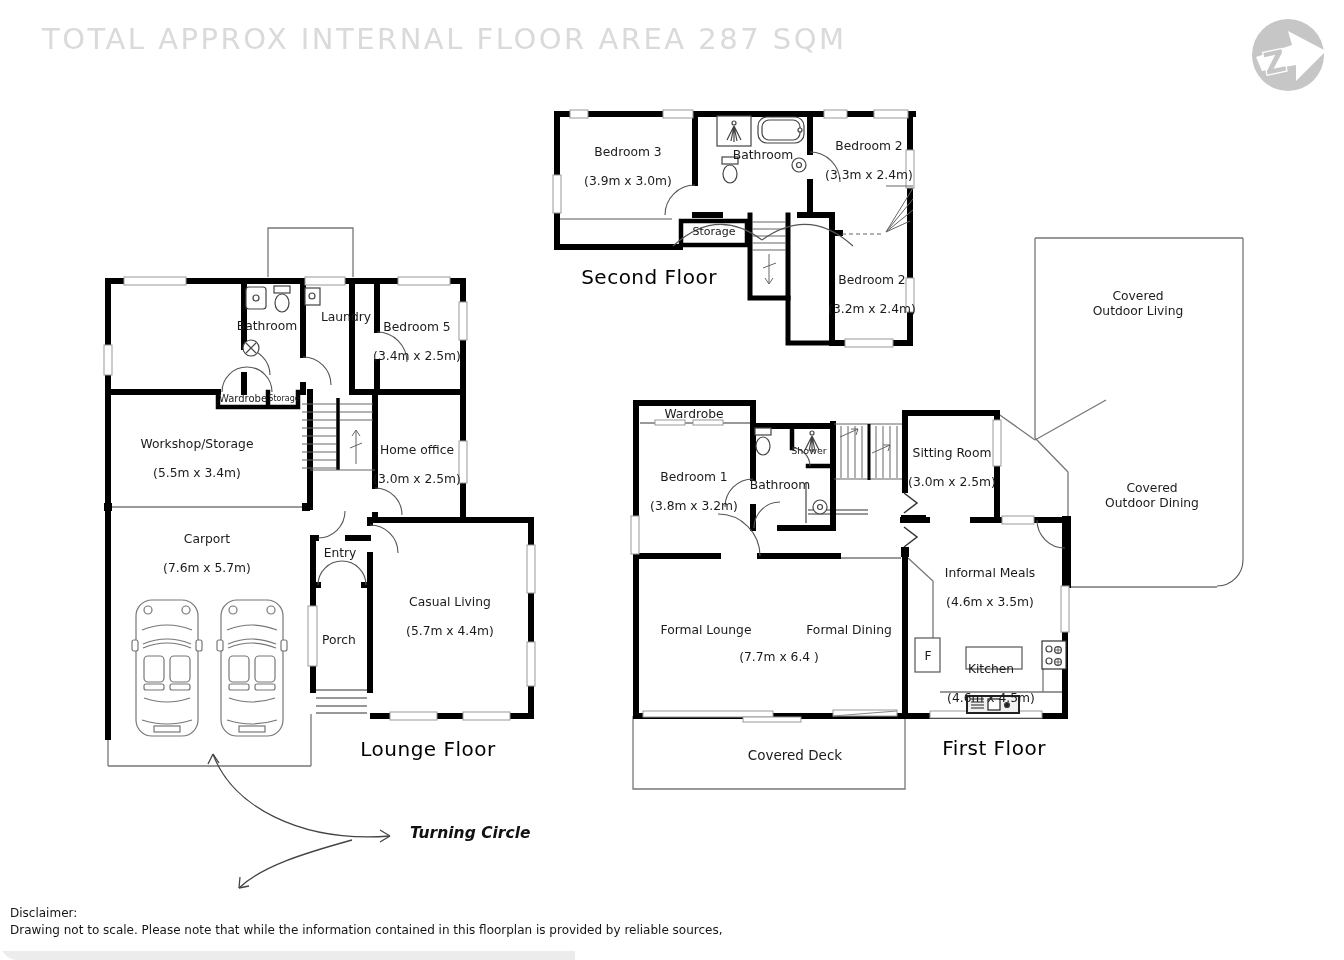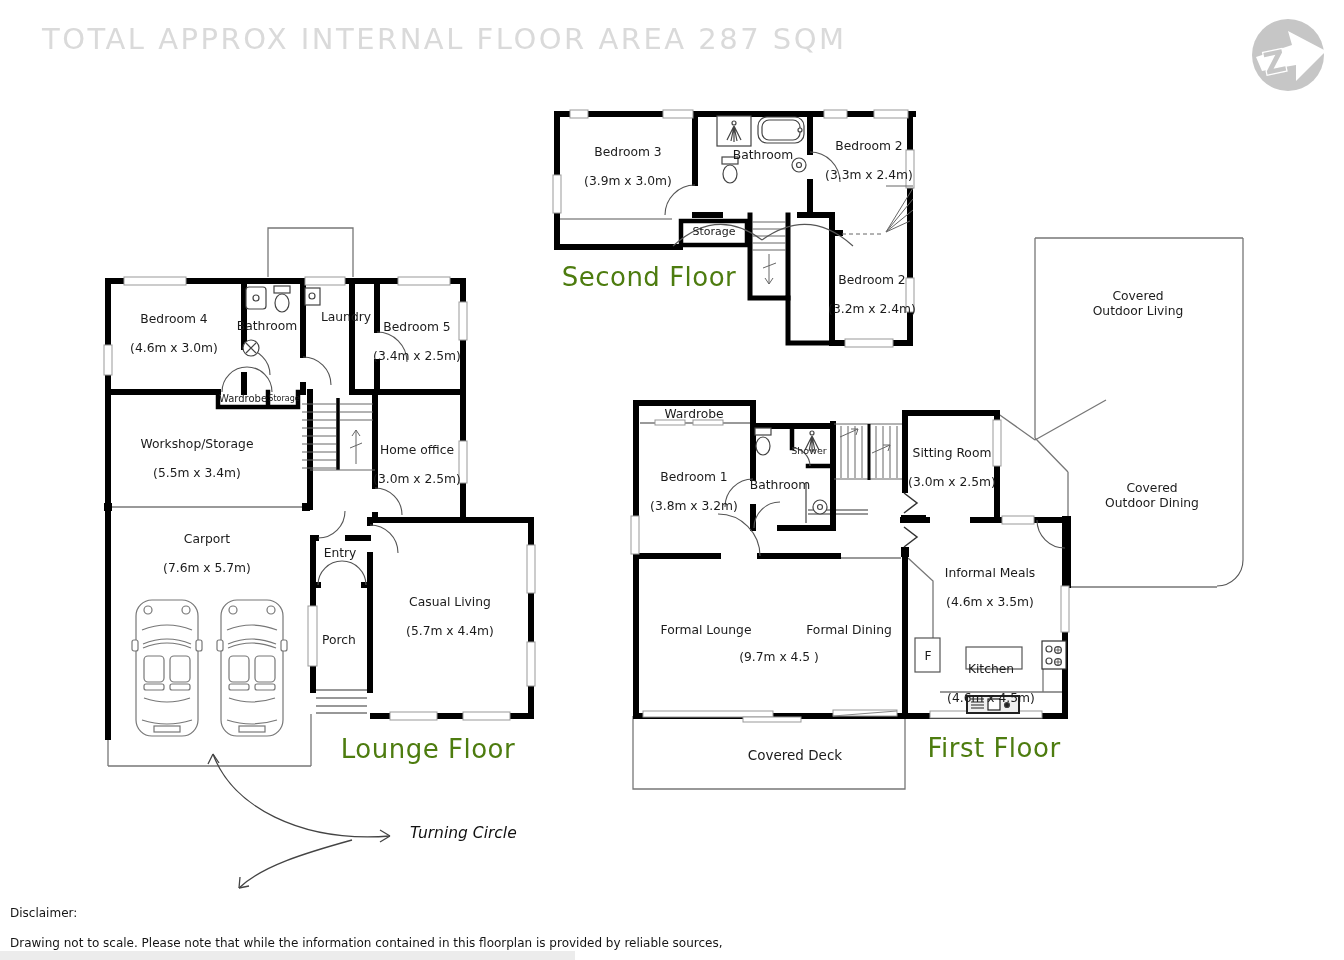--- a/index.html
+++ b/index.html
@@ -1,30 +1,30 @@
 <!DOCTYPE html>
 <html><head>
 <meta charset="utf-8">
 <style>
   html,body{margin:0;padding:0;background:#fff;}
   #stage{position:relative;width:1344px;height:960px;background:#fff;overflow:hidden;
-         font-family:"DejaVu Sans",sans-serif;}
+         font-family:"DejaVu Sans",sans-serif;border-radius:18px;}
   #plan-svg{position:absolute;left:0;top:0;}
   #title{position:absolute;left:42px;top:22px;font-size:29px;letter-spacing:2.5px;
          color:#dadada;font-weight:400;white-space:nowrap;}
   .room-label{position:absolute;transform:translate(-50%,-50%);text-align:center;
          color:#1b1b1b;font-size:12.3px;line-height:1.2;white-space:pre-line;}
   .room-label .nm,.room-label .dm{display:block;}
   .sz10{font-size:10px;} .sz8{font-size:8px;} .sz9{font-size:9.5px;} .sz11{font-size:11px;}
-  .floor-label{position:absolute;transform:translate(-50%,-50%);font-size:26px;color:#4d7c0f;
+  .floor-label{position:absolute;transform:translate(-50%,-50%);font-size:20px;color:#000000;
          white-space:nowrap;letter-spacing:.5px;}
   #turning{position:absolute;left:410px;top:833px;transform:translateY(-50%);
-         font-style:italic;font-size:15.5px;color:#111;white-space:nowrap;}
+         font-style:italic;font-size:15.5px;color:#111;white-space:nowrap;font-weight:bold;}
   #disclaimer{position:absolute;left:10px;top:905px;font-size:12px;color:#151515;line-height:16px;}
-  #disclaimer .h{margin-bottom:14px;}
+  #disclaimer .h{margin-bottom:1px;}
   #scan-strip{position:absolute;left:0;top:951px;width:575px;height:9px;background:#ececec;}
   #compass{position:absolute;left:1246px;top:13px;}
 </style>
 </head>
 <body>
 
 <div id="stage">
 
   <div id="title">TOTAL APPROX INTERNAL FLOOR AREA 287 SQM</div>
 
@@ -296,24 +296,20 @@
 
     <g stroke="#444" stroke-width="1.3" fill="none">
       <path d="M213 754 C 232 806, 300 843, 390 836"></path>
       <path d="M390 836 L380 830 M390 836 L380 842"></path>
       <path d="M213 754 L208 764 M213 754 L219 763"></path>
       <path d="M352 840 C 305 853, 262 866, 239 888"></path>
       <path d="M239 888 L240 877 M239 888 L249 886"></path>
     </g>
   </svg>
 
-  <div class="room-label" style="left:174px;top:334px">
-    <span class="nm">Bedroom 4</span>
-    <span class="dm">(4.6m x 3.0m)</span>
-  </div>
   <div class="room-label" style="left:267px;top:326px">
     <span class="nm">Bathroom</span>
   </div>
   <div class="room-label" style="left:346px;top:317px">
     <span class="nm">Laundry</span>
   </div>
   <div class="room-label" style="left:417px;top:342px">
     <span class="nm">Bedroom 5</span>
     <span class="dm">(3.4m x 2.5m)</span>
   </div>
@@ -396,21 +392,21 @@
     <span class="nm">Informal Meals</span>
     <span class="dm">(4.6m x 3.5m)</span>
   </div>
   <div class="room-label" style="left:706px;top:630px">
     <span class="nm">Formal Lounge</span>
   </div>
   <div class="room-label" style="left:849px;top:630px">
     <span class="nm">Formal Dining</span>
   </div>
   <div class="room-label" style="left:779px;top:657px">
-    <span class="dm">(9.7m x 4.5 )</span>
+    <span class="dm">(7.7m x 6.4 )</span>
   </div>
   <div class="room-label" style="left:928px;top:656px">
     <span class="nm">F</span>
   </div>
   <div class="room-label" style="left:991px;top:684px">
     <span class="nm">Kitchen</span>
     <span class="dm">(4.6m x 4.5m)</span>
   </div>
   <div class="room-label" style="left:795px;top:755px;font-size:13.5px">
     <span class="nm">Covered Deck</span>

